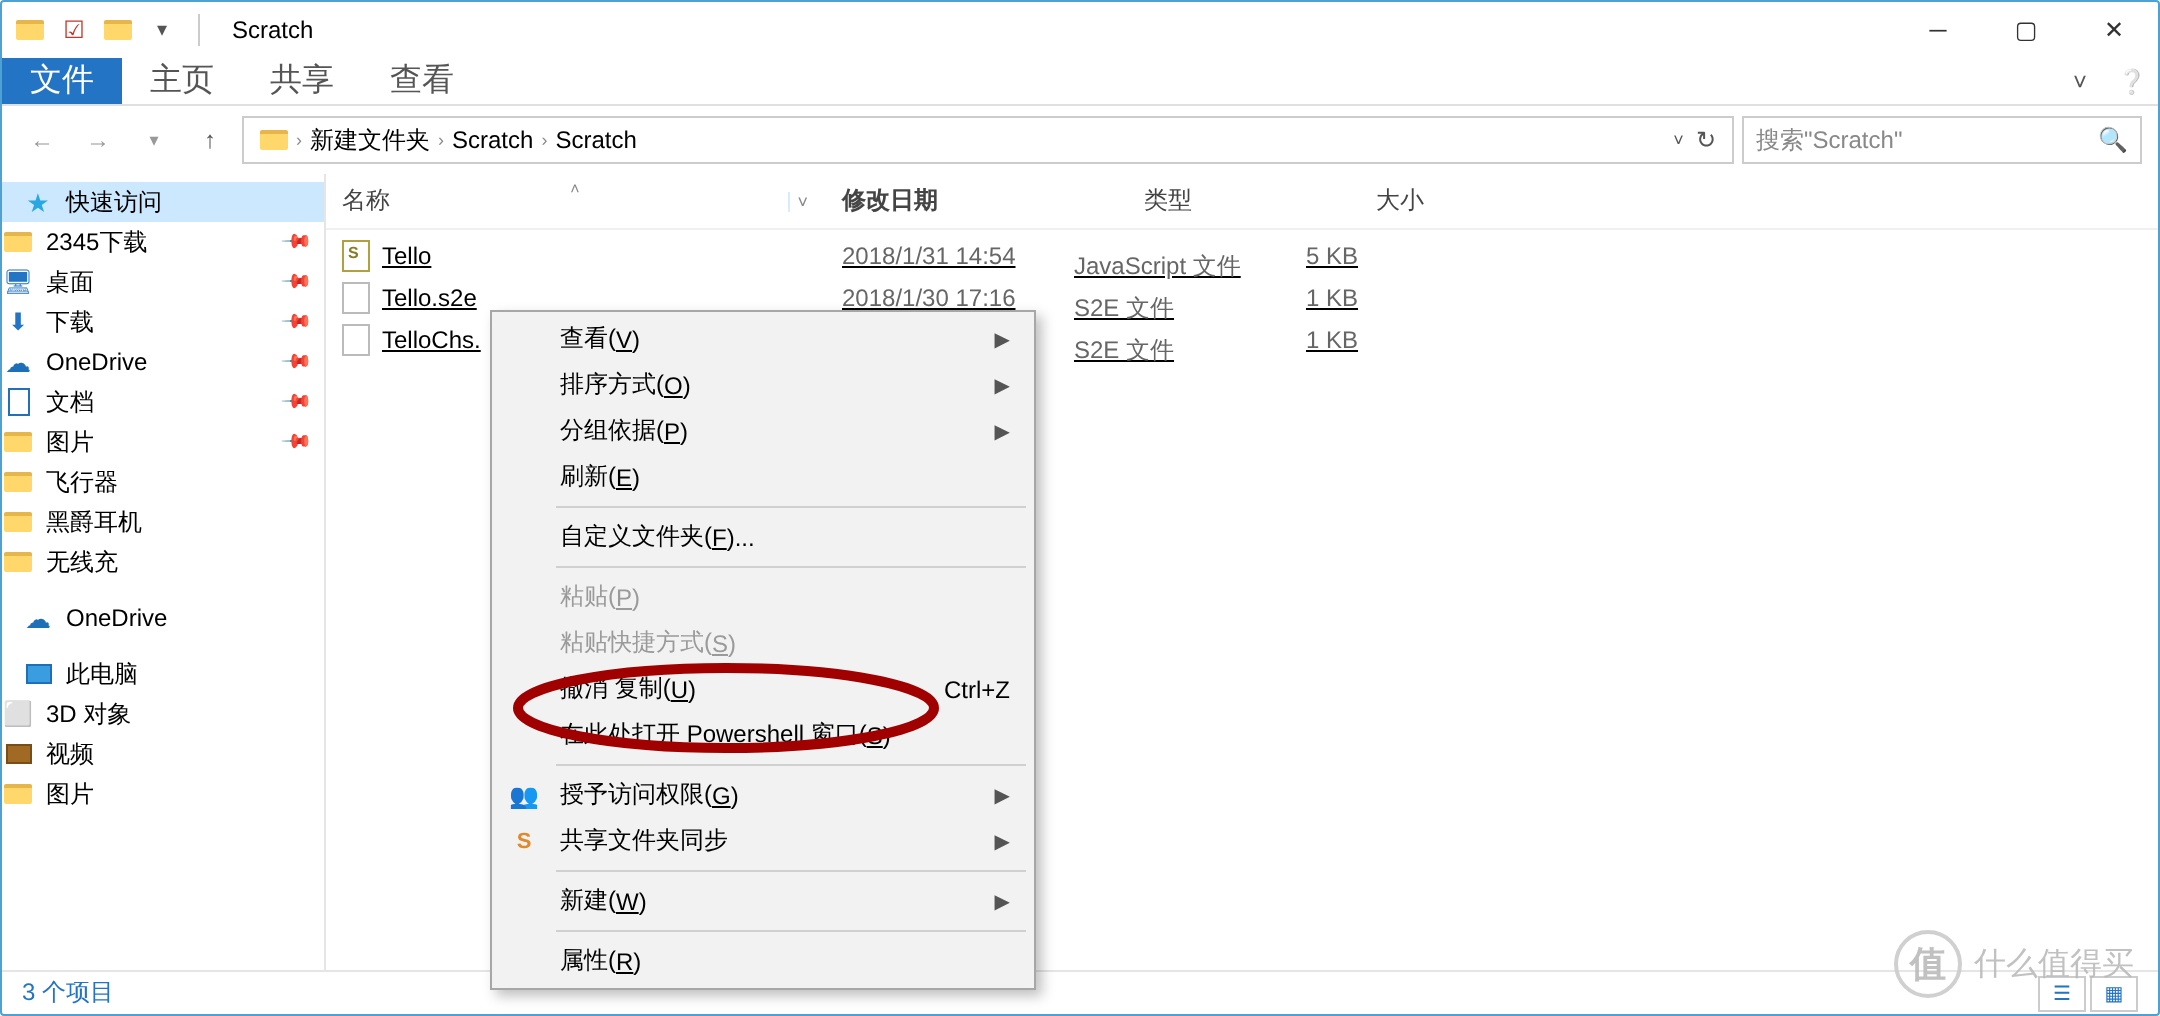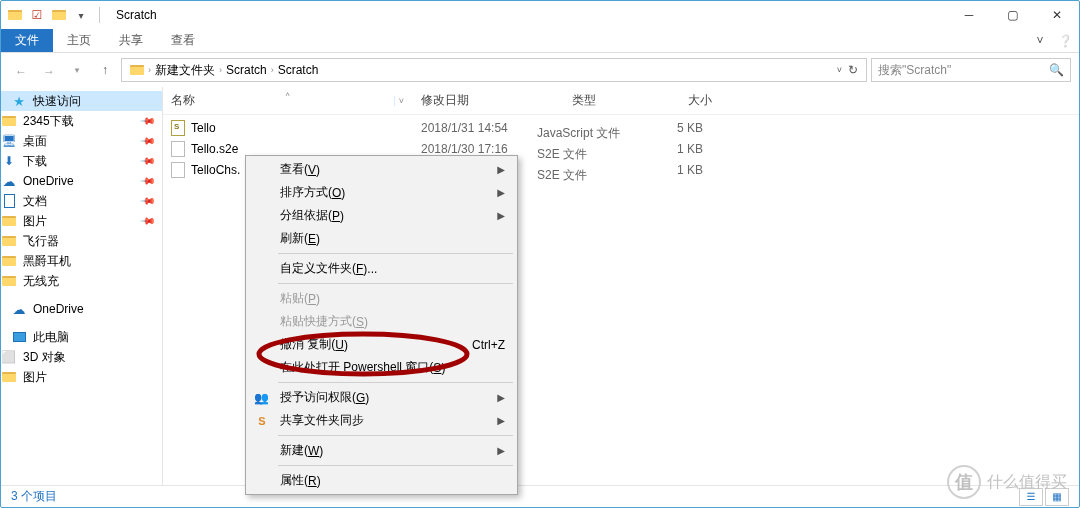--- a/index.html
+++ b/index.html
@@ -10,21 +10,21 @@
   .titlebar { height: 28px; display: flex; align-items: center; }
   .tb-left { display: flex; align-items: center; padding-left: 6px; gap: 6px; }
   .tb-title { padding-left: 6px; color: #000; }
   .tb-spacer { flex: 1; }
   .tb-btn { width: 44px; height: 28px; display: flex; align-items: center; justify-content: center; color: #333; }
   .tb-sep { width: 1px; height: 16px; background: #ccc; margin: 0 4px; }
   .qat-icon { width: 16px; height: 16px; display: flex; align-items: center; justify-content: center; }
 
   
   .ribbon { height: 24px; display: flex; align-items: stretch; border-bottom: 1px solid #e0e0e0; }
-  .ribbon-tab { padding: 0 14px; display: flex; align-items: center; color: #555; font-size: 12px; }
+  .ribbon-tab { padding: 0 14px; display: flex; align-items: center; color: #555; font-size: 16px; }
   .ribbon-tab.file { background: #2374c4; color: #fff; }
   .ribbon-spacer { flex: 1; }
   .ribbon-help { width: 26px; display: flex; align-items: center; justify-content: center; }
   .expand-caret { width: 26px; display: flex; align-items: center; justify-content: center; color: #555; }
 
   
   .navbar { height: 34px; border-bottom: 0px solid #e5e5e5; display: flex; align-items: center; padding: 3px 8px; gap: 4px; }
   .nav-btn { width: 24px; height: 24px; display: flex; align-items: center; justify-content: center; color: #999; }
   .nav-btn.enabled { color: #555; }
   .breadcrumb { flex: 1; height: 24px; border: 1px solid #ccc; display: flex; align-items: center; padding: 0 4px; background: #fff; }
@@ -50,31 +50,31 @@
   .pc-ico { width: 13px; height: 10px; background: #3a9de0; border: 1px solid #1d6fb8; }
   .cube-ico { color: #29c1e0; font-size: 12px; }
   .vid-ico { width: 13px; height: 10px; background: #a06a24; border: 1px solid #7a4d14; }
 
   
   .content { flex: 1; display: flex; flex-direction: column; position: relative; }
   .cols { height: 28px; border-bottom: 1px solid #f0f0f0; display: flex; align-items: center; color: #444; }
   .col { padding: 0 8px; border-right: 1px solid transparent; }
   .col.name { width: 250px; display:flex; align-items:center; gap:6px; position: relative;}
   .col.name .sort-marker { position: absolute; left: 50%; top: -2px; transform: translateX(-50%); color:#888; font-size: 8px;}
-  .col.date { width: 116px; }
+  .col.date { width: 116px; font-weight: bold; }
   .col.type { width: 116px; margin-left: 35px; }
   .col.size { width: 90px; font-family: Liberation Serif, serif; }
   .col .drop { margin-left: auto; color:#888; font-size:9px; border-left:1px solid #d8ecff; padding-left:4px;}
-  .files { flex: 1; padding-top: 2px; }
+  .files { flex: 1; padding-top: 2px; text-decoration: underline; }
   .row { height: 21px; display: flex; align-items: center; }
   .cell { padding: 0 8px; color: #666; }
   .cell.name { width: 250px; display: flex; align-items: center; gap: 6px; color: #000; }
   .cell.date { width: 116px; }
   .cell.type { width: 116px; margin-top: 12px; }
-  .cell.size { width: 90px; text-align: center; }
+  .cell.size { width: 90px; text-align: left; }
   .file-ico { width: 14px; height: 16px; background: #fff; border: 1px solid #bbb; position: relative; }
   .js-ico { width: 14px; height: 16px; background: #fff; border: 1px solid #b0a040; position: relative; }
   .js-ico::after { content: "S"; position: absolute; left: 2px; top: 1px; font-size: 8px; color: #8a7a20; font-weight: bold;}
 
   
   .status { height: 22px; border-top: 1px solid #e5e5e5; display: flex; align-items: center; padding: 0 10px; color: #2374c4; font-size: 12px;}
   .status .sp { flex:1; }
   .view-toggle { width: 24px; height: 18px; border: 1px solid #ccc; margin-left: 2px; display:flex; align-items:center; justify-content:center; color:#2374c4; font-size:10px;}
 
   
@@ -228,20 +228,26 @@
           <span class="pc-ico"></span>
         </span>
         <span>此电脑</span>
       </div>
     <div class="sb-item">
         <span class="sb-icon cube-ico">⬜</span>
         <span>3D 对象</span>
       </div>
     <div class="sb-item">
         <span class="sb-icon">
+          <span class="vid-ico"></span>
+        </span>
+        <span>视频</span>
+      </div>
+    <div class="sb-item">
+        <span class="sb-icon">
           <span class="folder-ico"></span>
         </span>
         <span>图片</span>
       </div>
   </div>
 
   <div class="content">
     <div class="cols">
       <div class="col name">
           <span class="sort-marker">˄</span>

